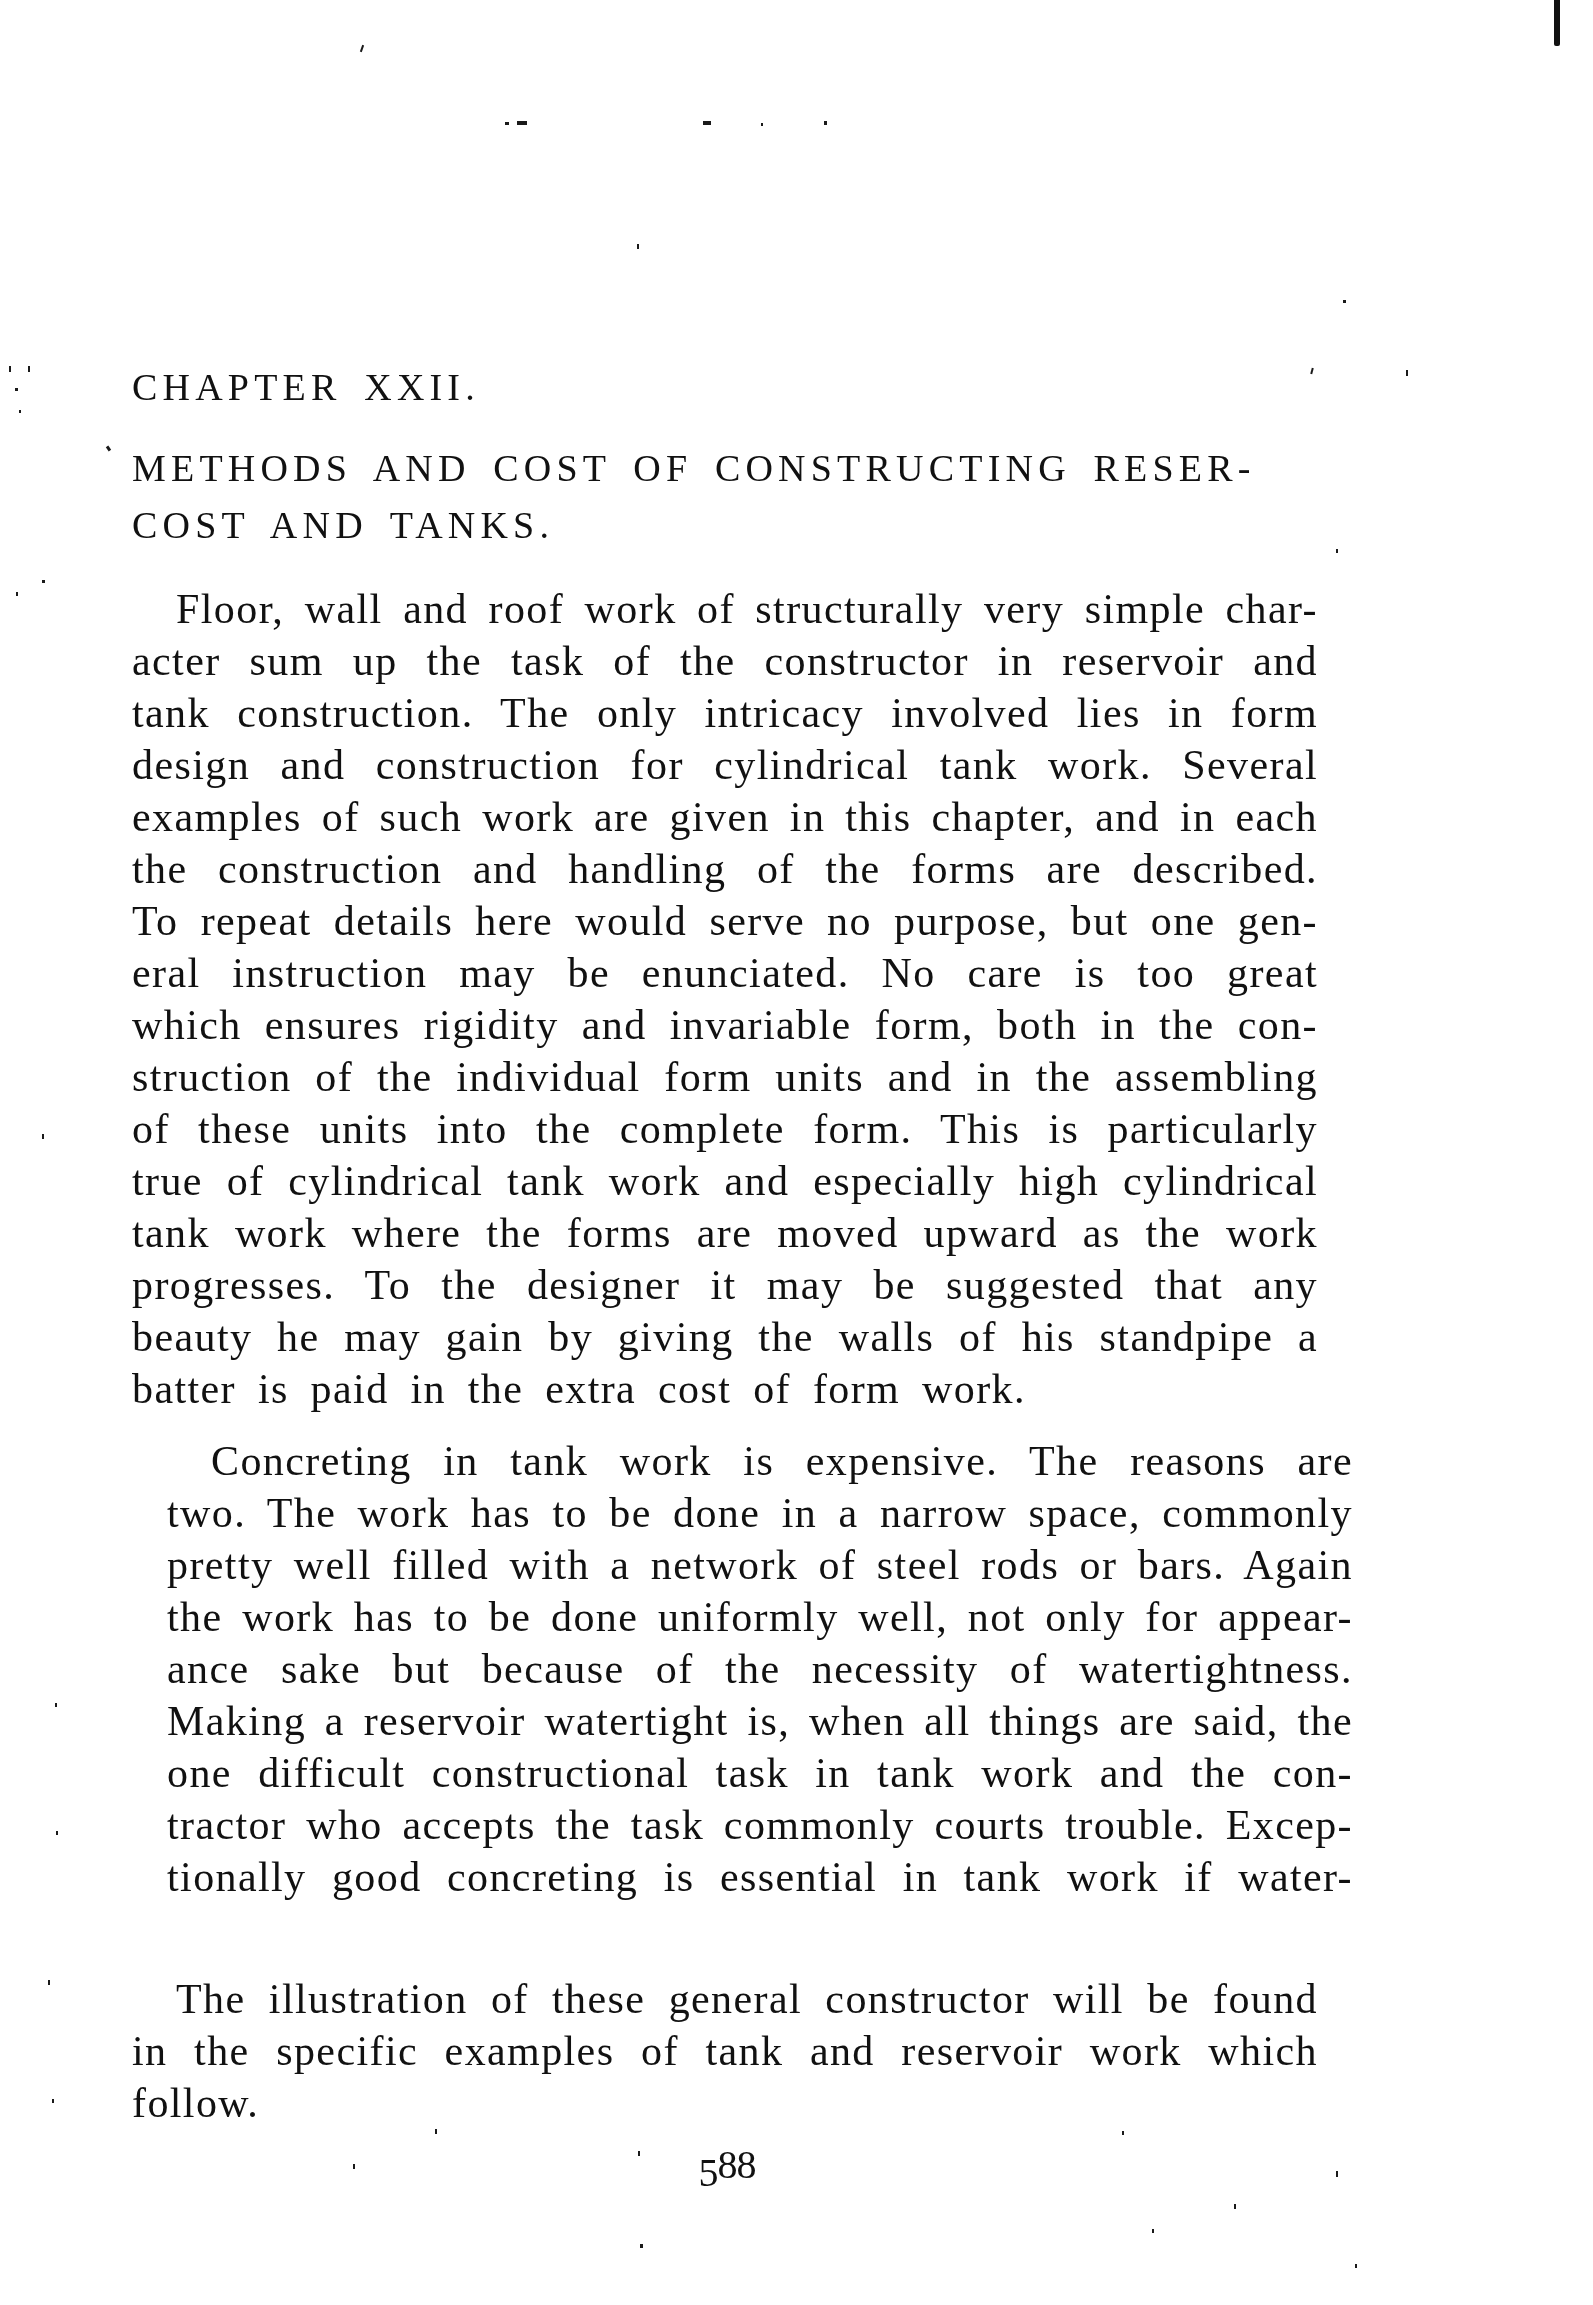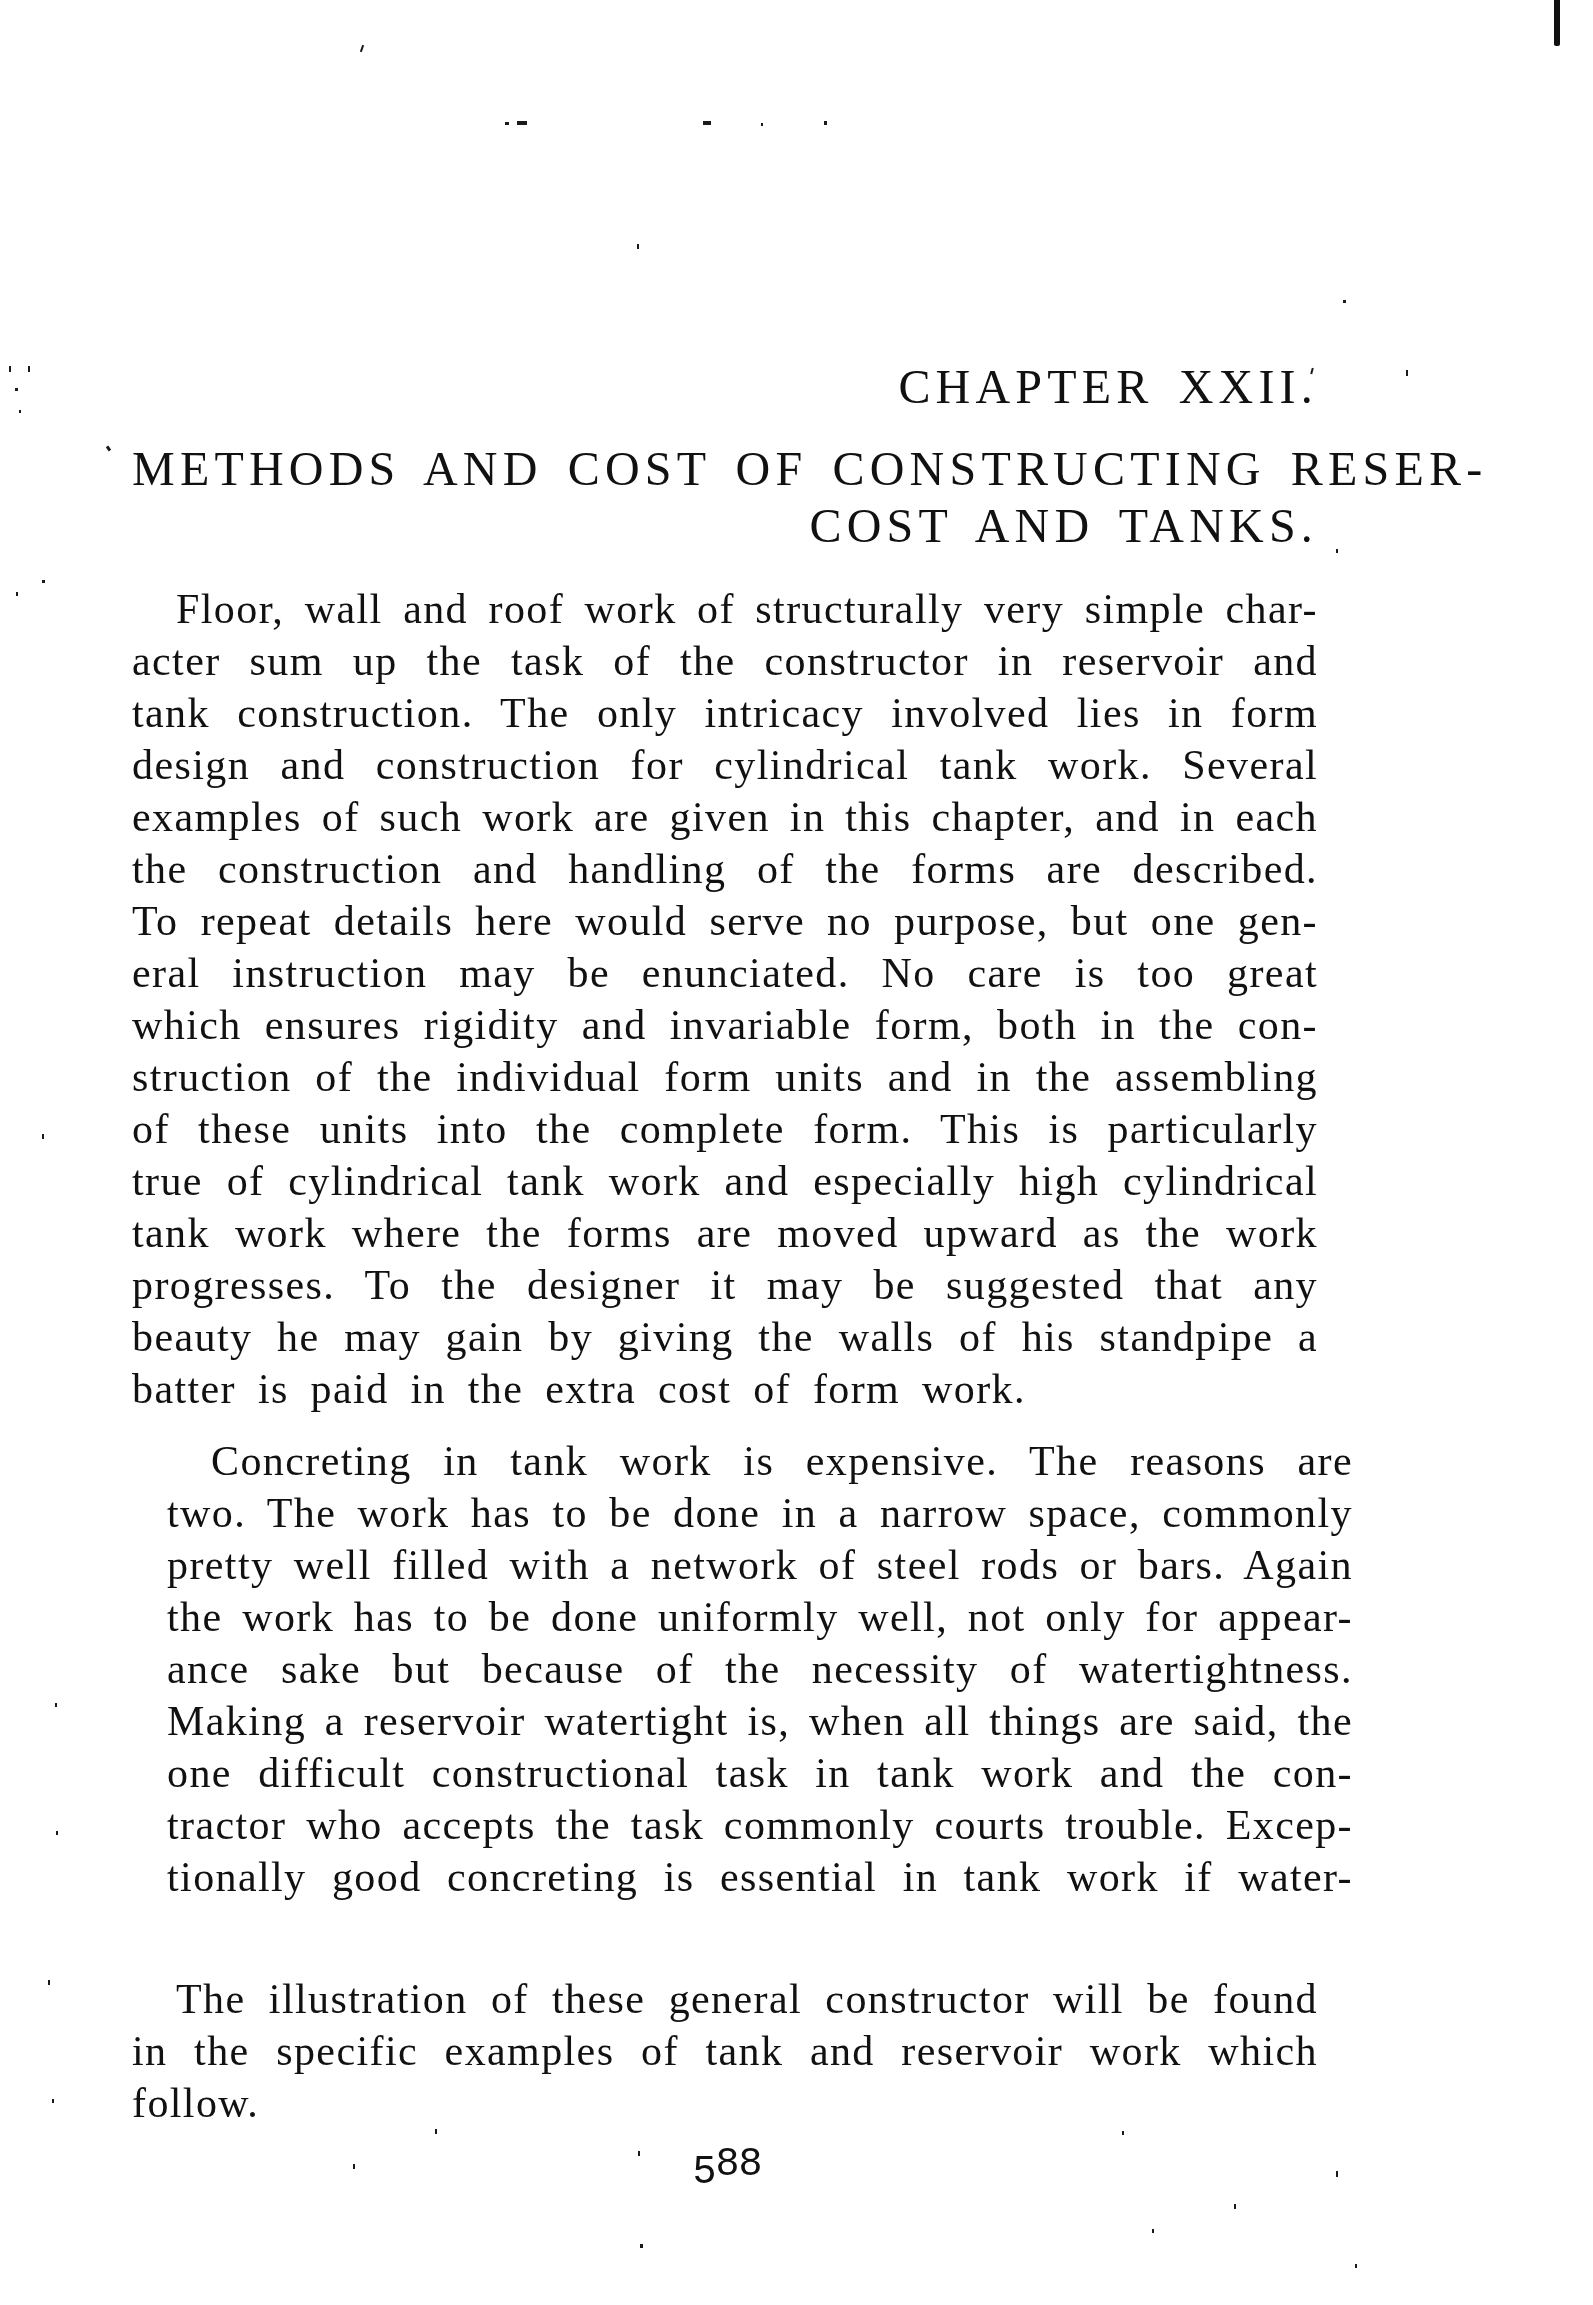--- a/index.html
+++ b/index.html
@@ -20,24 +20,24 @@
     left: 0; top: 0;
     width: 1594px; height: 2305px;
     background: #ffffff;
   }
   .block {
     position: absolute;
     left: 132px;
     width: 1186px;
   }
   .heading-line {
-    font-size: 48px;
+    font-size: 38px;
     letter-spacing: 5.2px;
     word-spacing: 8px;
-    text-align: right;
+    text-align: left;
     white-space: nowrap;
   }
   .chapter-title { top: 361px; line-height: 52px; }
   .main-title { top: 440px; line-height: 57px; }
   .para {
     font-size: 42px;
     line-height: 52px;
     letter-spacing: 1.4px;
   }
   .line {
@@ -61,21 +61,20 @@
   .para-3 { top: 1973px; }
   .page-number {
     position: absolute;
     left: 677px;
     width: 100px;
     top: 2139px;
     font-size: 40px;
     line-height: 52px;
     text-align: center;
     letter-spacing: -1px;
-    font-family: Liberation Mono, monospace;
   }
   .page-number .d1 { position: relative; top: 8px; }
   .speck {
     position: absolute;
     background: #1a1a1a;
   }
   .edge-mark {
     position: absolute;
     left: 1554px; top: 0;
     width: 6px; height: 46px;

